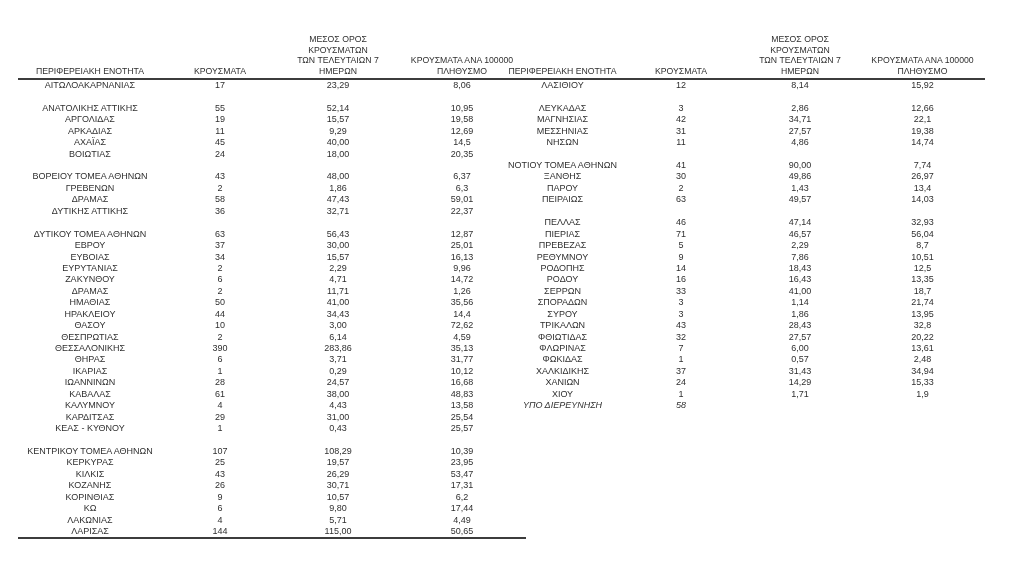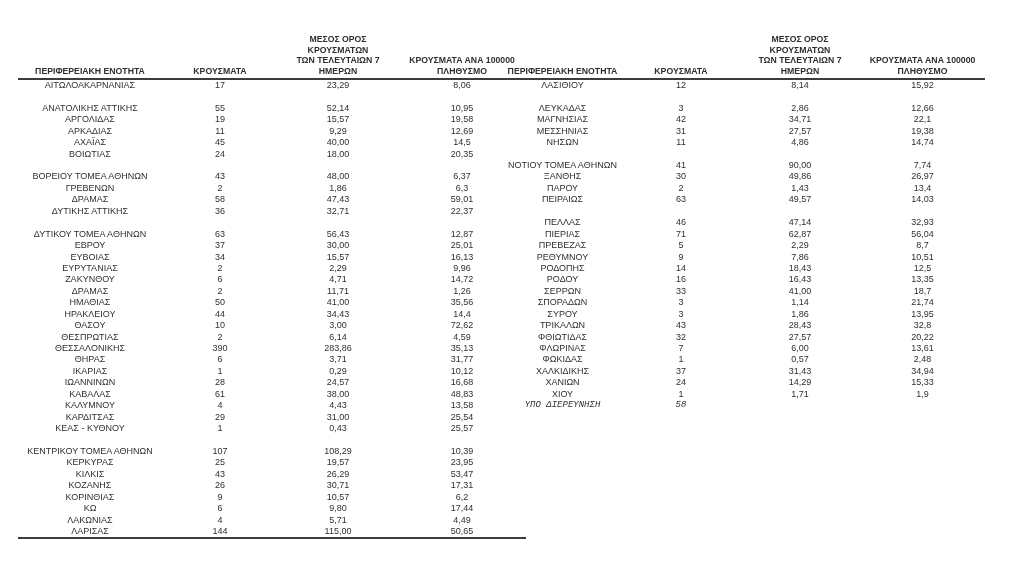--- a/index.html
+++ b/index.html
@@ -24,35 +24,35 @@
   table.tbl-right{left:503px;width:466px;}
   .tbl-left th:nth-child(1){width:140px;}
   .tbl-left th:nth-child(2){width:112px;}
   .tbl-left th:nth-child(3){width:116px;}
   .tbl-left th:nth-child(4){width:124px;}
   .tbl-right th:nth-child(1){width:115px;}
   .tbl-right th:nth-child(2){width:114px;}
   .tbl-right th:nth-child(3){width:116px;}
   .tbl-right th:nth-child(4){width:121px;}
   th{
-    font-size:8.7px;font-weight:700;
+    font-size:8.7px;font-weight:400;
     color:var(--text-color);
     text-align:center;vertical-align:bottom;
     white-space:pre-line;line-height:10.5px;
     padding:0 2px 2px 2px;height:24px;
     border-bottom:2px solid var(--rule-color);
   }
   td{
     font-size:9px;color:var(--text-color);
     text-align:center;vertical-align:middle;
     height:11.43px;line-height:11.43px;
     padding:0 2px;white-space:nowrap;overflow:hidden;
   }
   tr.spacer td{height:11.43px;}
-  tr.italic td{font-style:italic;font-family:Liberation Mono, monospace;}
+  tr.italic td{font-style:italic;}
 </style>
 </head>
 <body>
 
 <div class="page">
   <table class="stats tbl-left">
       <thead>
         <tr>
           <th>ΠΕΡΙΦΕΡΕΙΑΚΗ ΕΝΟΤΗΤΑ</th>
           <th>ΚΡΟΥΣΜΑΤΑ</th>
@@ -370,21 +370,21 @@
         </tr>
         <tr>
           <td>ΠΕΛΛΑΣ</td>
           <td>46</td>
           <td>47,14</td>
           <td>32,93</td>
         </tr>
         <tr>
           <td>ΠΙΕΡΙΑΣ</td>
           <td>71</td>
-          <td>62,87</td>
+          <td>46,57</td>
           <td>56,04</td>
         </tr>
         <tr>
           <td>ΠΡΕΒΕΖΑΣ</td>
           <td>5</td>
           <td>2,29</td>
           <td>8,7</td>
         </tr>
         <tr>
           <td>ΡΕΘΥΜΝΟΥ</td>

